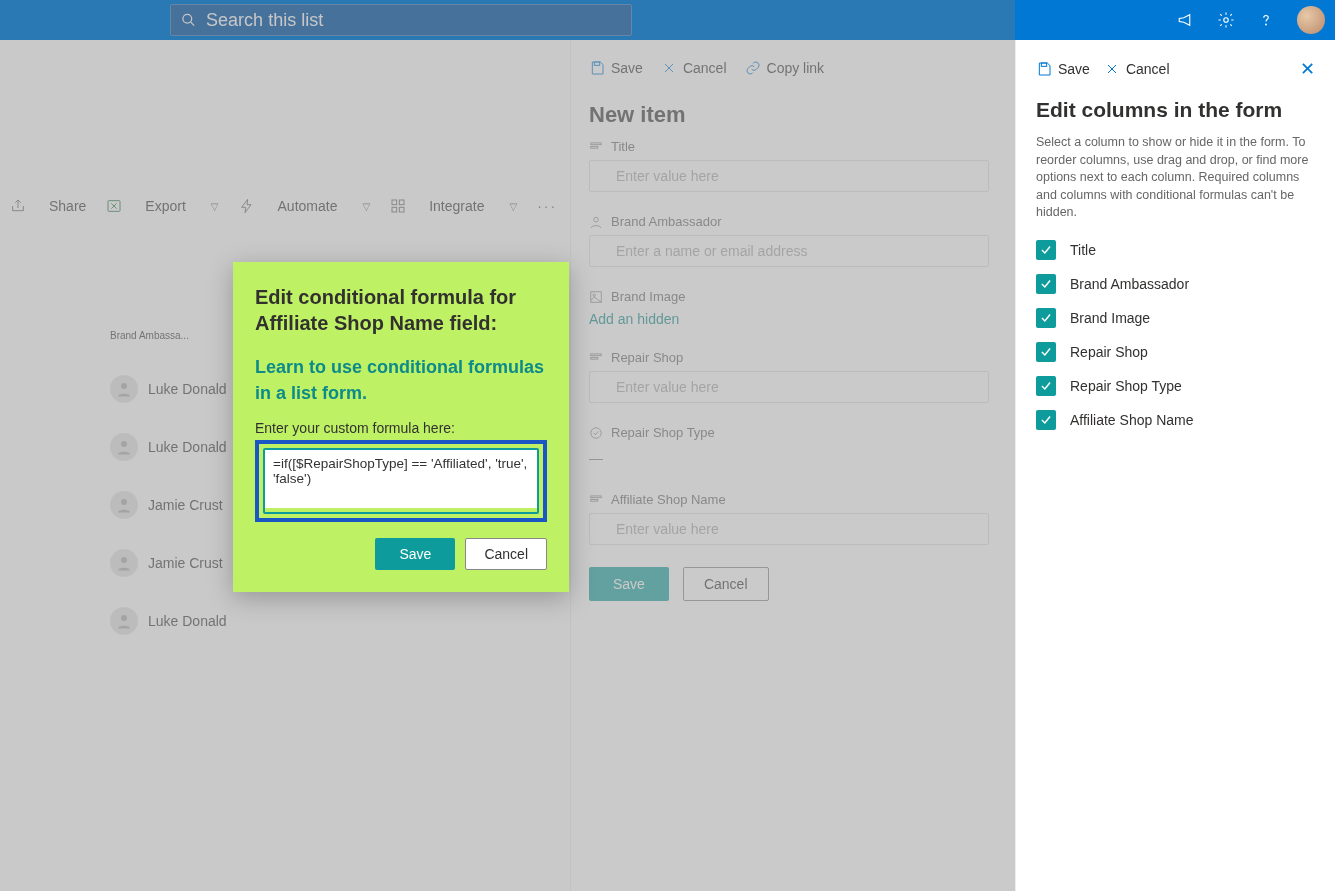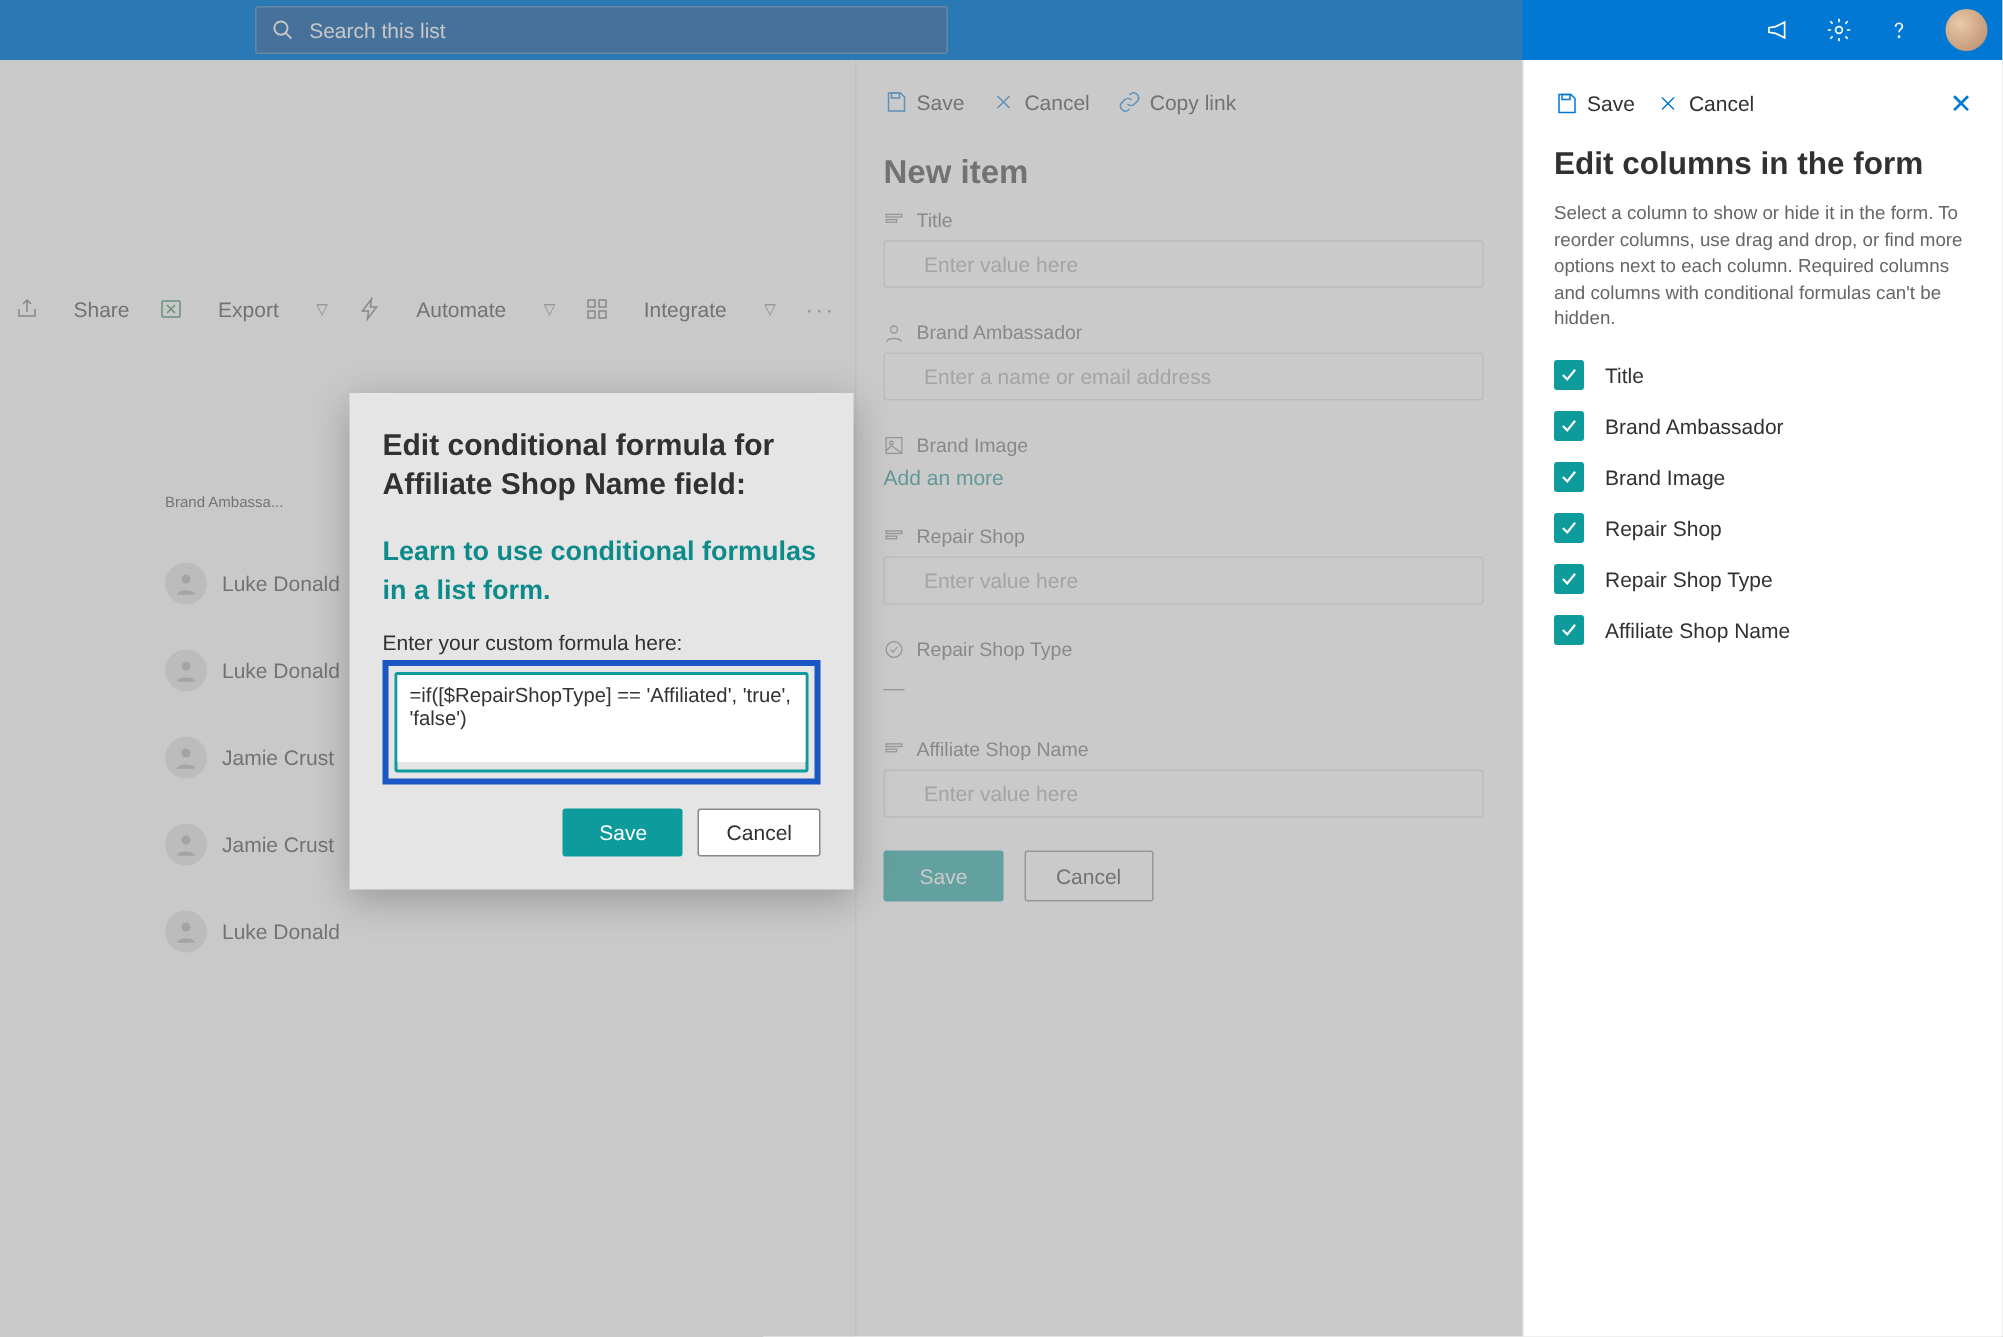--- a/index.html
+++ b/index.html
@@ -2,21 +2,21 @@
 <html><head>
 <meta charset="utf-8">
 <style>
 * { box-sizing: border-box; margin: 0; padding: 0; font-family: "Segoe UI", Arial, sans-serif; }
 body { width: 1335px; height: 891px; overflow: hidden; position: relative; background: #fff; }
 
 
 .topbar { height: 40px; background: #0078d4; display: flex; align-items: center; padding: 0 10px; position: relative; }
 .search-wrap { position: absolute; left: 170px; width: 462px; height: 32px; background: #2a6dae; border: 1px solid #5a8fc0; border-radius: 2px; display: flex; align-items: center; padding: 0 10px; }
 .search-wrap svg { width: 16px; height: 16px; fill: #f0f0f0; margin-right: 10px; }
-.search-wrap input { background: transparent; border: none; outline: none; color: #fef9c3; font-size: 14px; width: 100%; }
+.search-wrap input { background: transparent; border: none; outline: none; color: #fef9c3; font-size: 18px; width: 100%; }
 .search-wrap input::placeholder { color: #f0f0f0; }
 .topbar-right { margin-left: auto; display: flex; align-items: center; gap: 22px; }
 .topbar-right svg { width: 18px; height: 18px; fill: none; stroke: #fff; stroke-width: 1.5; cursor: pointer; }
 .avatar { width: 28px; height: 28px; border-radius: 50%; background: radial-gradient(circle at 35% 35%, #e8c9a8, #b8896a); cursor: pointer; }
 
 
 .content-area { position: absolute; top: 40px; left: 0; right: 0; bottom: 0; background: #fcfcfc; }
 
 
 .command-bar { position: absolute; top: 158px; left: 0; width: 100%; display: flex; align-items: center; gap: 20px; padding: 0 10px; font-size: 14px; color: #323130; }
@@ -57,21 +57,21 @@
 .ec-close { margin-left: auto; color: #0078d4; font-size: 18px; cursor: pointer; }
 .ec-title { font-size: 21px; font-weight: 600; color: #323130; margin-bottom: 12px; }
 .ec-desc { font-size: 12.5px; color: #666; line-height: 1.4; margin-bottom: 18px; }
 .ec-item { display: flex; align-items: center; gap: 14px; margin-bottom: 14px; cursor: pointer; }
 .ec-check { width: 20px; height: 20px; background: #0d9b9b; display:flex; align-items:center; justify-content:center; border-radius: 2px; }
 .ec-check svg { width: 14px; height: 14px; stroke: #fff; fill: none; stroke-width: 2.5; }
 .ec-label { font-size: 14px; color: #323130; }
 
 
 .modal-overlay { position: absolute; top: 0; left: 0; width: 1015px; bottom: 0; background: rgba(120,120,120,0.35); }
-.modal { position: absolute; top: 262px; left: 233px; width: 336px; background: #e5e5e5; padding: 22px; box-shadow: 0 6px 24px rgba(0,0,0,0.25); }
+.modal { position: absolute; top: 262px; left: 233px; width: 336px; background: #bef264; padding: 22px; box-shadow: 0 6px 24px rgba(0,0,0,0.25); }
 .modal-title { font-size: 20px; font-weight: 600; color: #323130; line-height: 1.3; margin-bottom: 18px; }
 .modal-text { font-size: 14px; color: #323130; line-height: 1.45; margin-bottom: 2px; }
 .modal-link { font-size: 18px; color: #0d8a8a; font-weight: 600; line-height: 1.45; cursor: pointer; }
 .modal-fieldlabel { font-size: 14px; color: #323130; margin-top: 14px; margin-bottom: 4px; }
 .formula-outer { border: 4px solid #1a56c4; padding: 4px; }
 .formula-inner { border: 2px solid #0d9b9b; border-radius: 2px; }
 .formula-ta { width: 100%; height: 58px; border: none; outline: none; resize: none; padding: 6px 8px; font-size: 13.5px; font-family: "Segoe UI", Arial, sans-serif; color: #333; }
 .modal-buttons { display: flex; justify-content: flex-end; gap: 10px; margin-top: 16px; }
 .btn-pri-sm { background: #0d9b9b; color:#fff; border:none; padding: 7px 24px; font-size:14px; cursor:pointer; border-radius:2px;}
 .btn-sec-sm { background:#fff; color:#323130; border:1px solid #8a8886; padding:7px 18px; font-size:14px; cursor:pointer; border-radius:2px;}
@@ -237,21 +237,21 @@
     </div>
     <div class="field">
       <div class="field-label">
           <svg viewBox="0 0 24 24">
             <rect x="3" y="3" width="18" height="18"></rect>
             <circle cx="9" cy="9" r="2"></circle>
             <path d="M3 18l6-6 12 9"></path>
           </svg>
           <span>Brand Image</span>
         </div>
-      <span class="field-link">Add an more</span>
+      <span class="field-link">Add an hidden</span>
     </div>
     <div class="field">
       <div class="field-label">
           <svg viewBox="0 0 24 24">
             <rect x="3" y="5" width="18" height="3"></rect>
             <rect x="3" y="11" width="12" height="3"></rect>
           </svg>
           <span>Repair Shop</span>
         </div>
       <input class="field-input" placeholder="Enter value here" style="">

